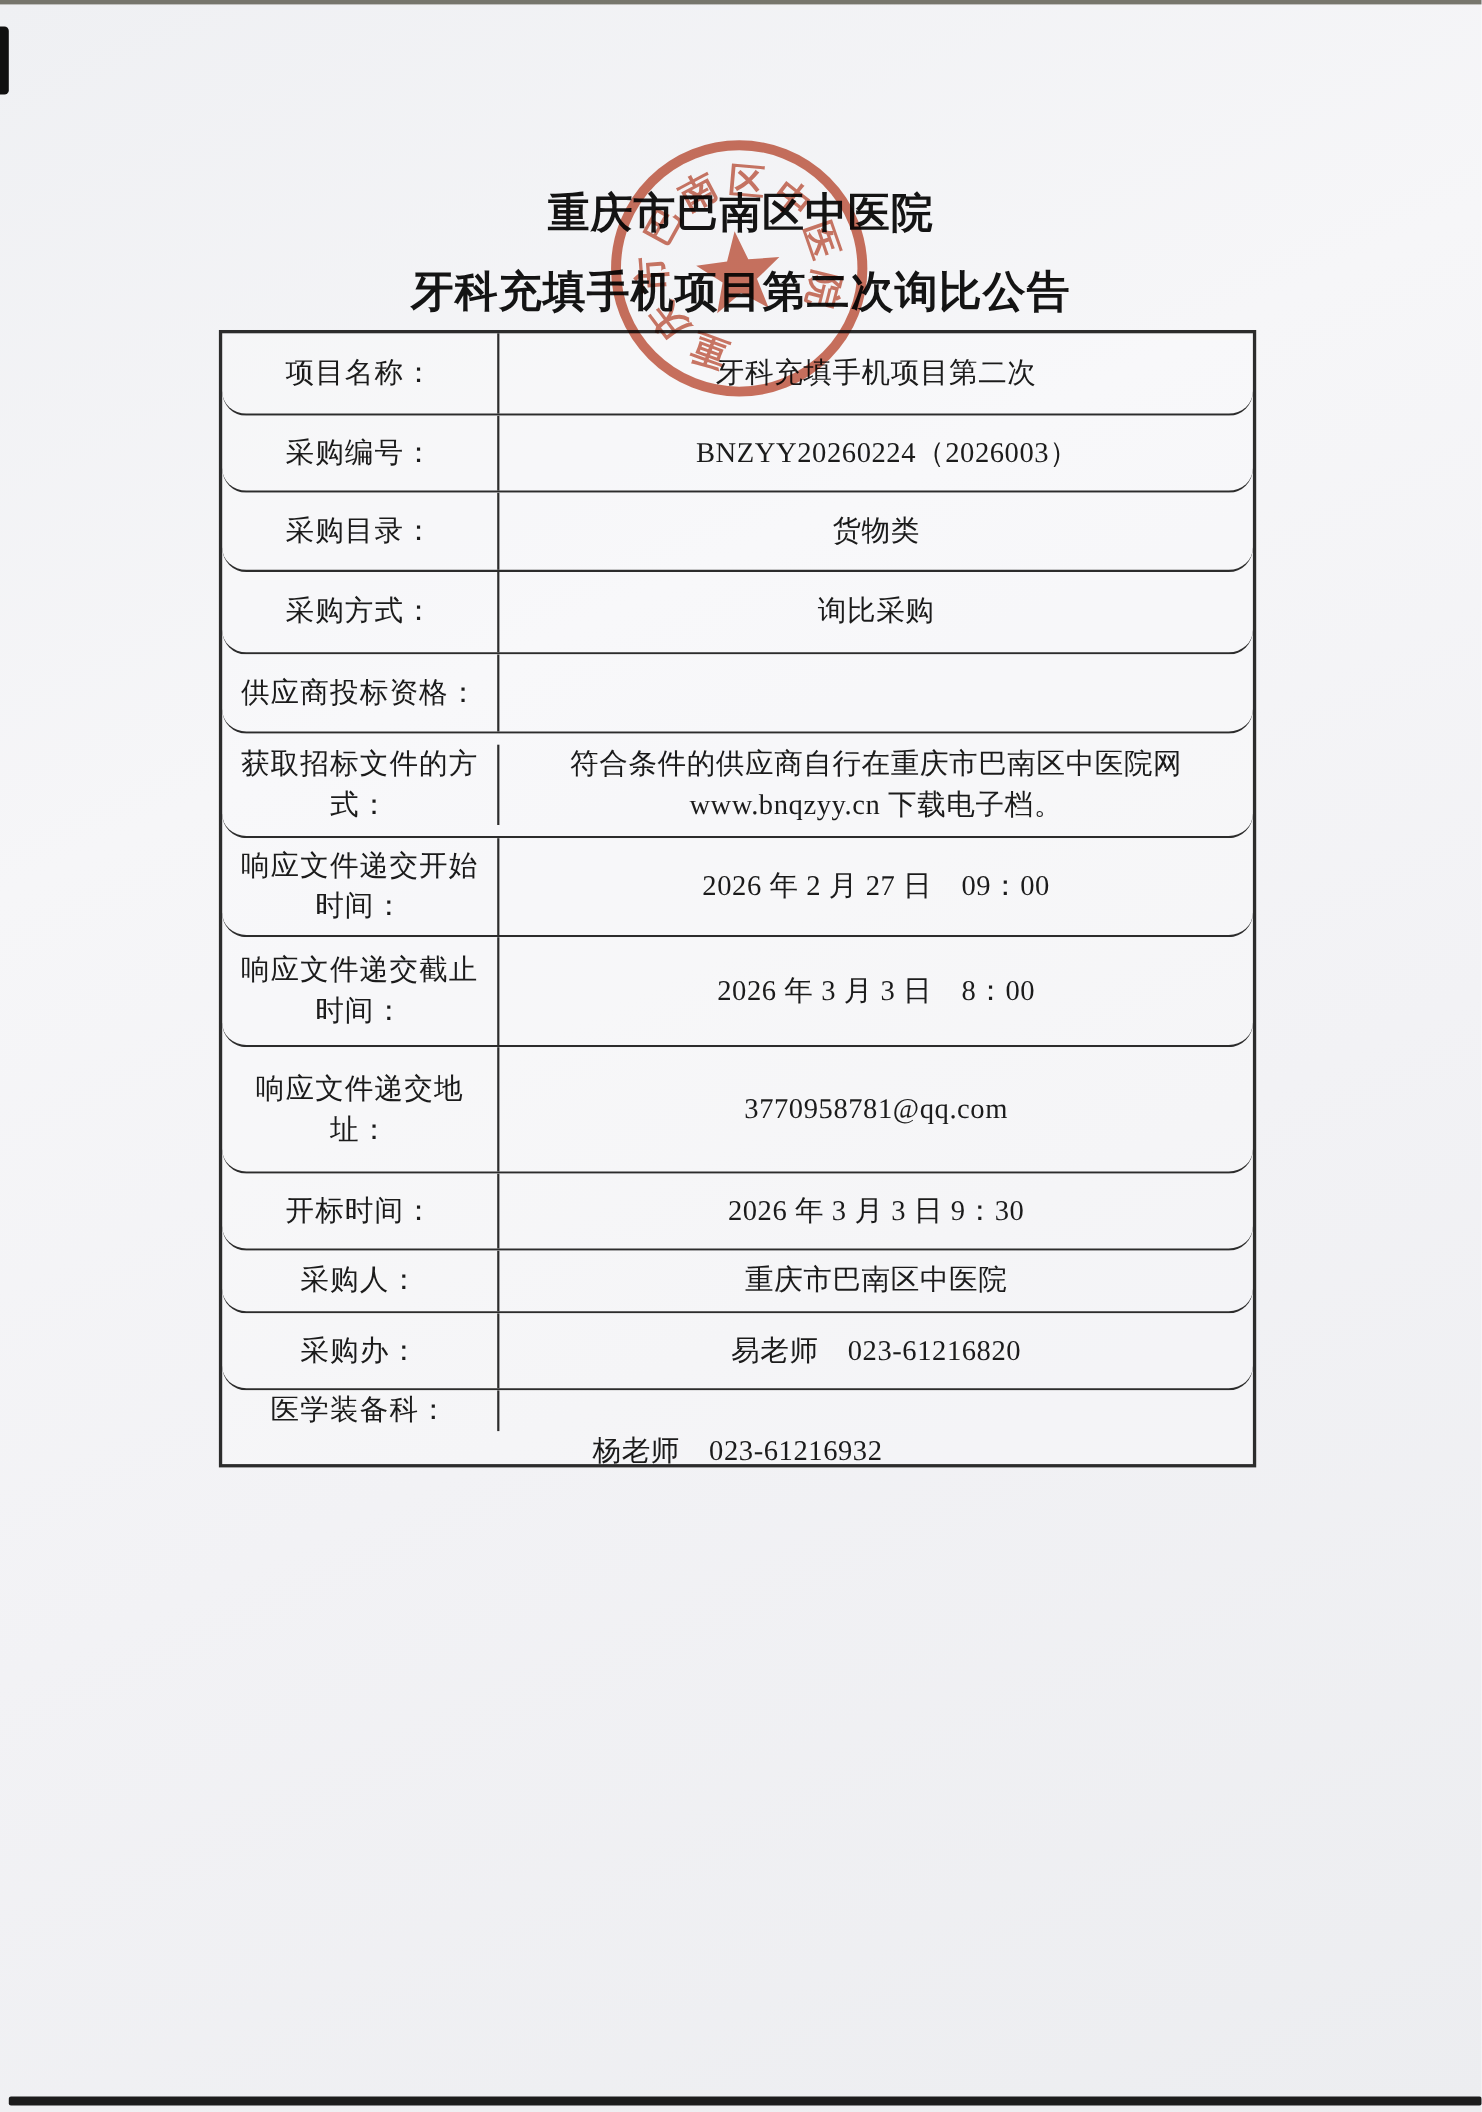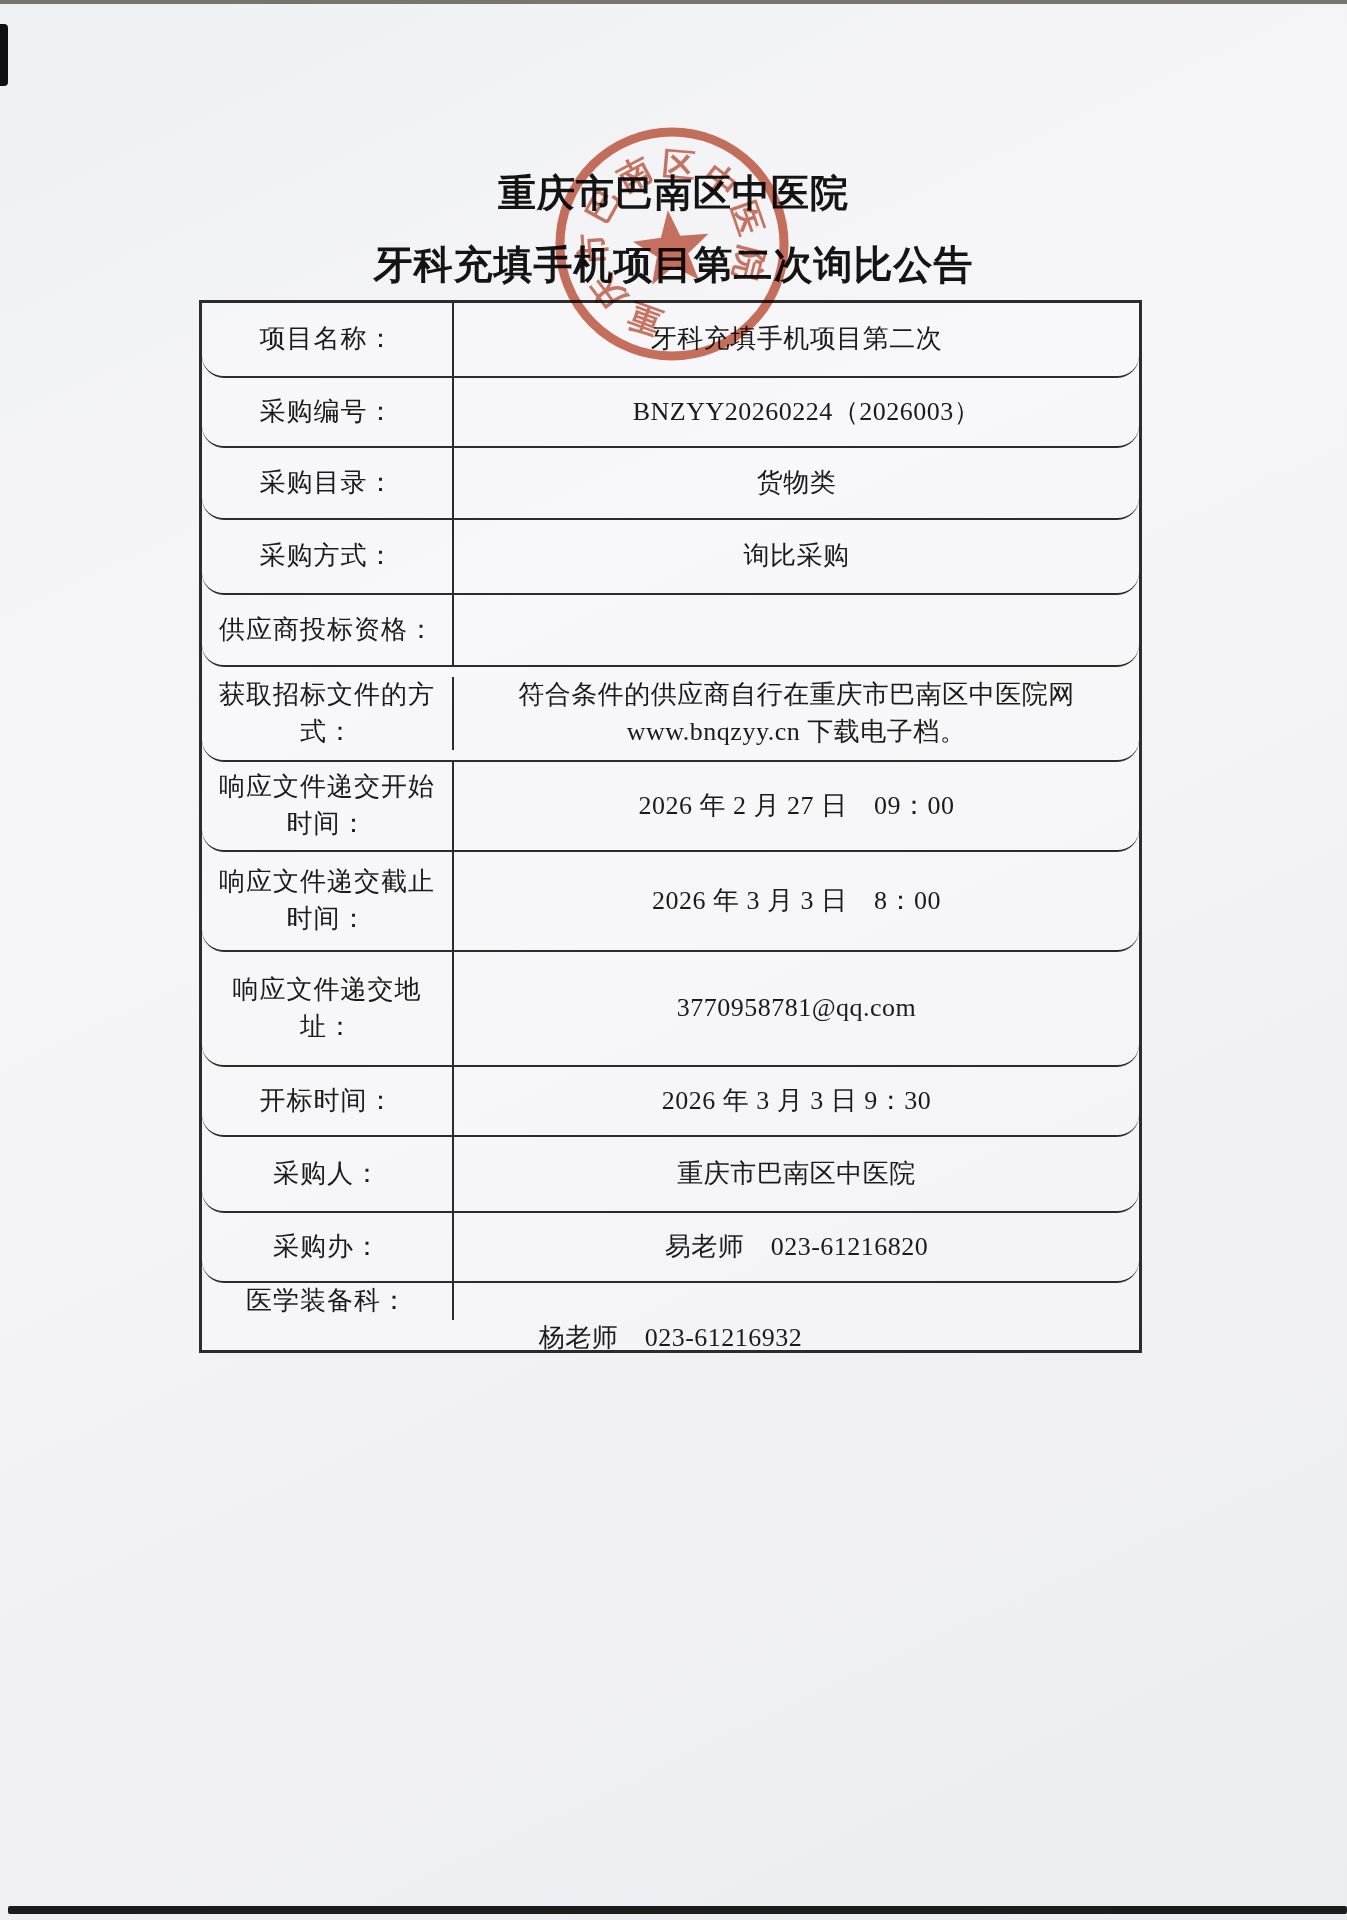--- a/index.html
+++ b/index.html
@@ -27,21 +27,21 @@
   .row:nth-child(1){height:75px;}
   .row:nth-child(2){height:70px;gap:20px;}
   .row:nth-child(3){height:72px;}
   .row:nth-child(4){height:75px;}
   .row:nth-child(5){height:72px;}
   .row:nth-child(6){height:95px;align-items:center;}
   .row:nth-child(7){height:90px;}
   .row:nth-child(8){height:100px;}
   .row:nth-child(9){height:115px;}
   .row:nth-child(10){height:70px;}
-  .row:nth-child(11){height:76px;}
+  .row:nth-child(11){height:57px;}
   .row:nth-child(12){height:70px;}
   .row:nth-child(13){height:67px;flex-direction:column;}
   .cell{display:flex;align-items:center;justify-content:center;text-align:center;
         font-size:26px;line-height:1.42;white-space:pre-line;box-sizing:border-box;color:#1b1b1b;}
   .cell.label{width:252px;border-right:2px solid #2c2c2c;padding:0 6px;letter-spacing:1px;}
   .cell.value{flex:1;padding:0 10px;letter-spacing:0.5px;}
 
   .seal{position:absolute;left:542px;top:114px;width:260px;height:260px;
         mix-blend-mode:multiply;opacity:.88;}
   .seal text{font-family:"Liberation Serif","DejaVu Serif",serif;font-weight:bold;font-size:33px;}

